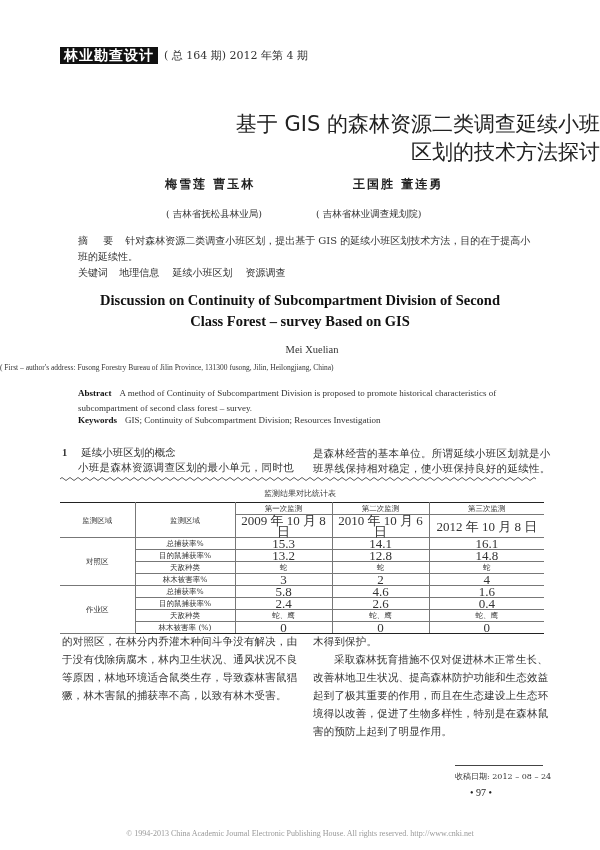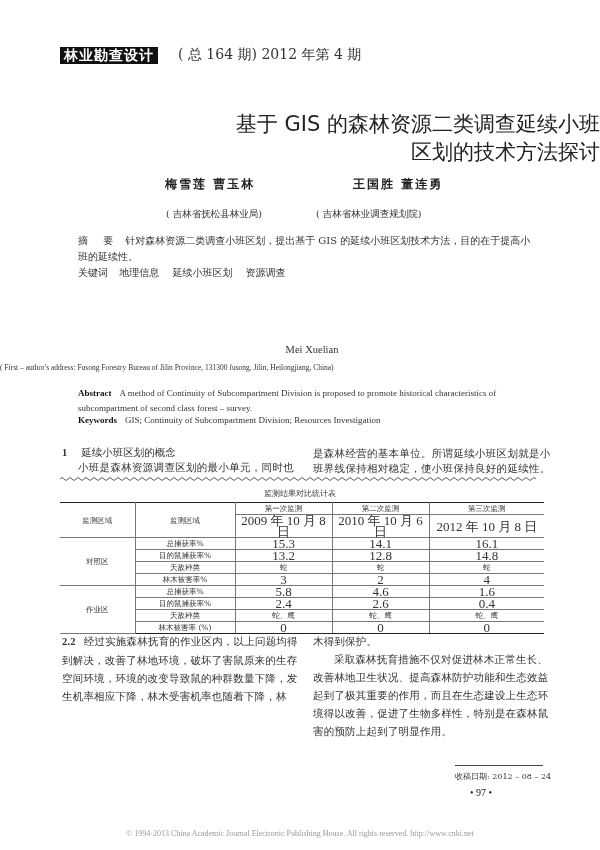--- a/index.html
+++ b/index.html
@@ -7,21 +7,21 @@
     width: 600px; height: 850px; position: relative; overflow: hidden;
     font-family: "DejaVu Serif", "Liberation Serif", serif;
     color: #1a1a1a;
   }
   .abs { position: absolute; }
   .journal-header { left: 60px; top: 46px; height: 18px; display: flex; align-items: center; }
   .journal-name {
     background: #111; color: #fff; font-size: 14px; padding: 0 4px; height: 17px; line-height: 17px;
     letter-spacing: 1px; font-family: "DejaVu Serif", serif; font-weight: bold;
   }
-  .journal-issue { margin-left: 20px; font-size: 14px; color: #333; }
+  .journal-issue { margin-left: 6px; font-size: 11px; color: #333; }
 
   .title-cn {
     left: 0; width: 600px; top: 110px; text-align: right;
     font-size: 21px; line-height: 28px; color: #222;
     font-family: "DejaVu Sans", sans-serif;
   }
   .authors-row { top: 176px; left: 0; width: 600px; font-size: 12px; font-weight: bold; color: #222; }
   .authors-row .g1 { position: absolute; left: 165px; letter-spacing: 2px; }
   .authors-row .g2 { position: absolute; left: 353px; letter-spacing: 2px; }
   .aff-row { top: 208px; left: 0; width: 600px; font-size: 9.5px; color: #333; }
@@ -105,20 +105,22 @@
   <span class="lbl">摘 要</span><span>针对森林资源二类调查小班区划，提出基于 GIS 的延续小班区划技术方法，目的在于提高小班的延续性。</span>
 </div>
 <div class="abs keywords-cn">
   <span class="lbl">关键词</span>
   <span class="kw">地理信息</span>
   <span class="kw">延续小班区划</span>
   <span class="kw">资源调查</span>
 </div>
 
 <div class="abs title-en">
+  <div>Discussion on Continuity of Subcompartment Division of Second</div>
+  <div>Class Forest – survey Based on GIS</div>
 </div>
 <div class="abs author-en">Mei Xuelian</div>
 <div class="abs address-en">( First – author's address: Fusong Forestry Bureau of Jilin Province, 131300 fusong, Jilin, Heilongjiang, China)</div>
 
 <div class="abs abstract-en">
   <b>Abstract</b><span>A method of Continuity of Subcompartment Division is proposed to promote historical characteristics of subcompartment of second class forest – survey.</span>
 </div>
 <div class="abs keywords-en">
   <b>Keywords</b><span>GIS; Continuity of Subcompartment Division; Resources Investigation</span>
 </div>
@@ -204,21 +206,21 @@
   <tr class="bottom">
     <td>林木被害率 (%)</td>
     <td class="num">0</td>
     <td class="num">0</td>
     <td class="num last">0</td>
   </tr>
 </tbody>
   </table>
 
 <div class="abs col col-left">
-  <p><span class="sec-num">2.2</span><span>经过实施森林抚育的作业区内，以上问题均得到解决，改善了林地环境，破坏了害鼠原来的生存空间环境，环境的改变导致鼠的种群数量下降，发生机率相应下降，林木受害机率也随着下降，林</span></p>
+  <p>的对照区，在林分内乔灌木种间斗争没有解决，由于没有伐除病腐木，林内卫生状况、通风状况不良等原因，林地环境适合鼠类生存，导致森林害鼠猖獗，林木害鼠的捕获率不高，以致有林木受害。</p>
 </div>
 <div class="abs col col-right">
   <p>木得到保护。</p>
   <p class="indent">采取森林抚育措施不仅对促进林木正常生长、改善林地卫生状况、提高森林防护功能和生态效益起到了极其重要的作用，而且在生态建设上生态环境得以改善，促进了生物多样性，特别是在森林鼠害的预防上起到了明显作用。</p>
 </div>
 
 <div class="abs rule-short"></div>
 <div class="abs received">收稿日期: 2012 – 08 – 24</div>
 <div class="abs page-num">• 97 •</div>
 

